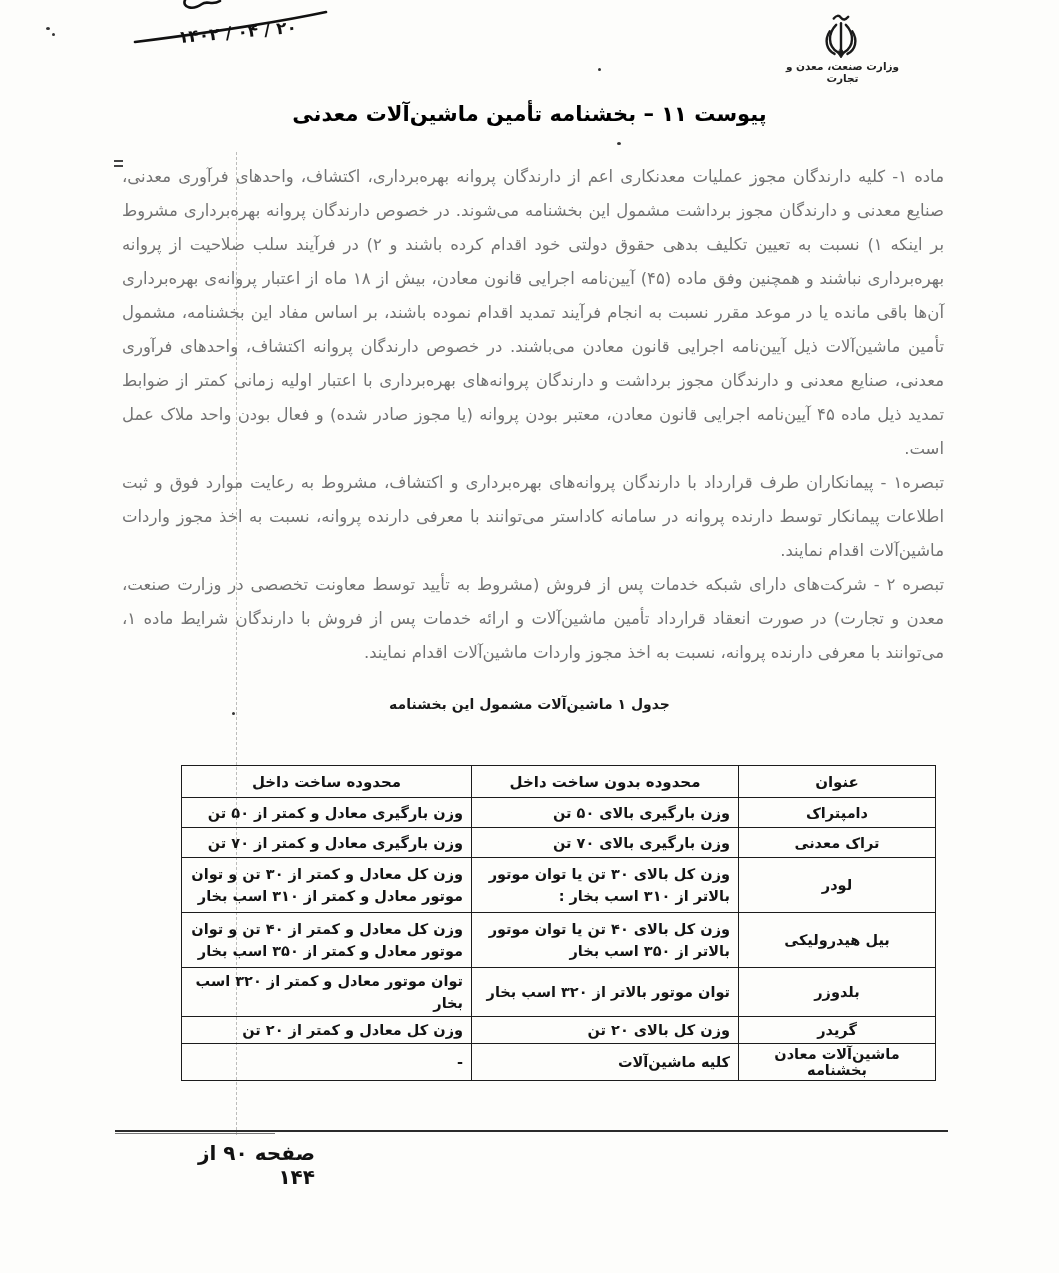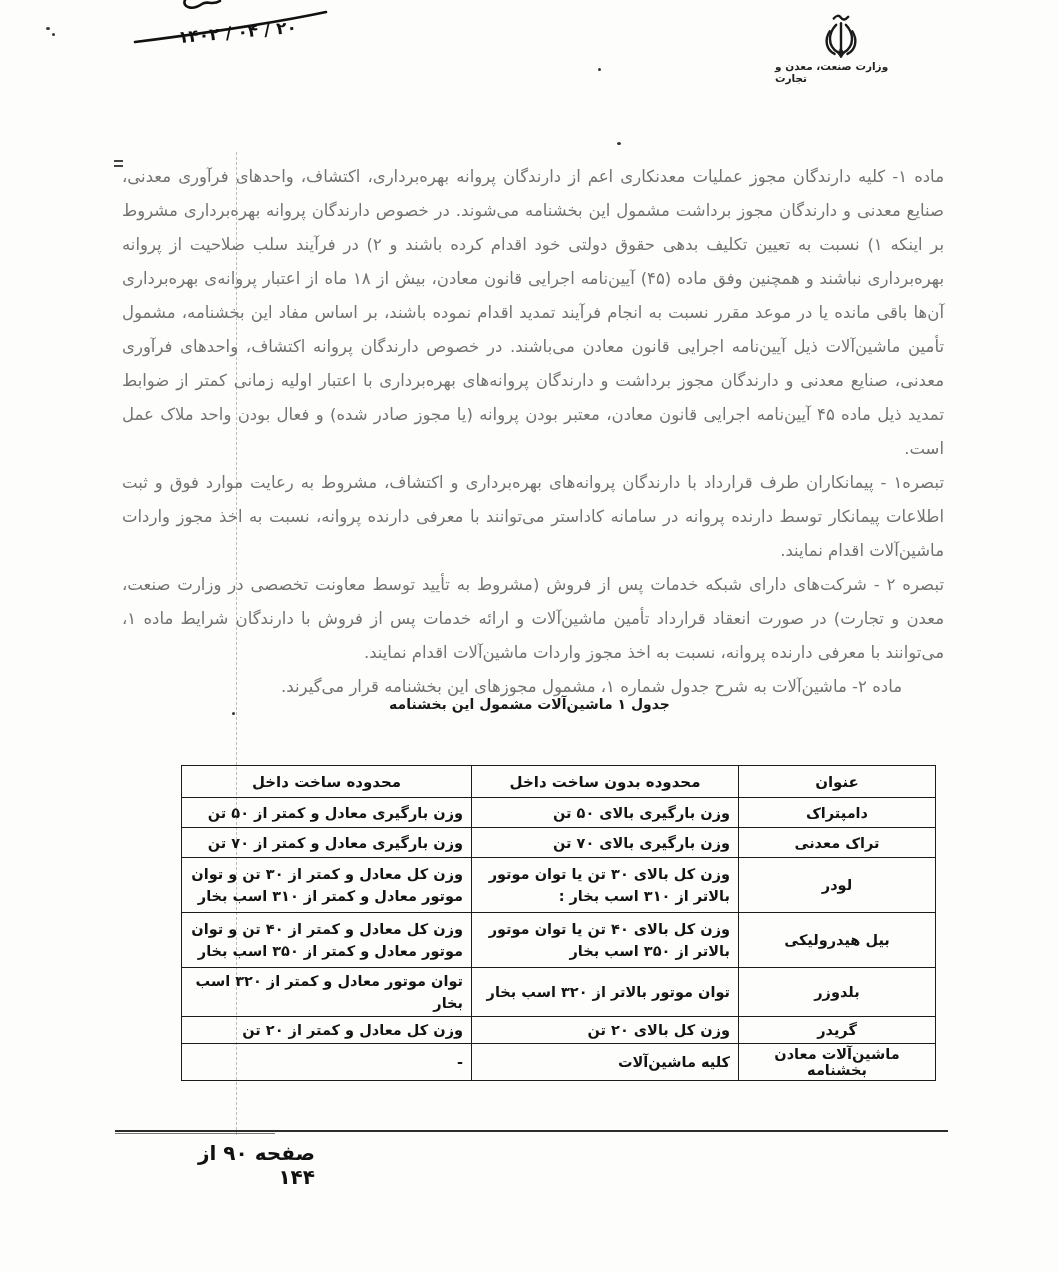--- a/index.html
+++ b/index.html
@@ -10,21 +10,21 @@
     background:#fdfdfb;
     overflow:hidden;
     font-family:"DejaVu Sans",sans-serif;
     color:#161616;
   }
   
   .emblem{position:absolute;top:12px;left:812px;width:58px;height:50px;}
   .emblem svg{width:100%;height:100%;}
   .ministry{
     position:absolute;top:60px;left:775px;width:135px;
-    text-align:left;direction:rtl;
+    text-align:center;direction:rtl;
     font-size:10.5px;font-weight:bold;color:#222;
     letter-spacing:0px;
   }
   
   .hw-strokes{position:absolute;top:0;left:130px;width:200px;height:55px;}
   .hw-date{
     position:absolute;top:22px;left:150px;width:175px;
     direction:ltr;text-align:center;
     font-size:17px;font-weight:bold;color:#111;
     transform:rotate(-5deg);
@@ -118,28 +118,28 @@
       <path d="M30,14 L30,46"></path>
       <path d="M30,45 l4,6 l-4,6 l-4,-6 z" fill="#1a1a1a" stroke-width="1"></path>
       <path d="M24,16 C14,26 13,42 26,50"></path>
       <path d="M36,16 C46,26 47,42 34,50"></path>
       <path d="M16,24 C9,35 12,47 22,52"></path>
       <path d="M44,24 C51,35 48,47 38,52"></path>
     </svg>
   </div>
   <div class="ministry">وزارت صنعت، معدن و تجارت</div>
 
+  <div class="doc-title">پیوست ۱۱ – بخشنامه تأمین ماشین‌آلات معدنی</div>
 
   <div class="crease"></div>
 
   <div class="body-text">
     <p>ماده ۱- کلیه دارندگان مجوز عملیات معدنکاری اعم از دارندگان پروانه بهره‌برداری، اکتشاف، واحدهای فرآوری معدنی، صنایع معدنی و دارندگان مجوز برداشت مشمول این بخشنامه می‌شوند. در خصوص دارندگان پروانه بهره‌برداری مشروط بر اینکه ۱) نسبت به تعیین تکلیف بدهی حقوق دولتی خود اقدام کرده باشند و ۲) در فرآیند سلب صلاحیت از پروانه بهره‌برداری نباشند و همچنین وفق ماده (۴۵) آیین‌نامه اجرایی قانون معادن، بیش از ۱۸ ماه از اعتبار پروانه‌ی بهره‌برداری آن‌ها باقی مانده یا در موعد مقرر نسبت به انجام فرآیند تمدید اقدام نموده باشند، بر اساس مفاد این بخشنامه، مشمول تأمین ماشین‌آلات ذیل آیین‌نامه اجرایی قانون معادن می‌باشند. در خصوص دارندگان پروانه اکتشاف، واحدهای فرآوری معدنی، صنایع معدنی و دارندگان مجوز برداشت و دارندگان پروانه‌های بهره‌برداری با اعتبار اولیه زمانی کمتر از ضوابط تمدید ذیل ماده ۴۵ آیین‌نامه اجرایی قانون معادن، معتبر بودن پروانه (یا مجوز صادر شده) و فعال بودن واحد ملاک عمل است.</p>
     <p>تبصره۱ - پیمانکاران طرف قرارداد با دارندگان پروانه‌های بهره‌برداری و اکتشاف، مشروط به رعایت موارد فوق و ثبت اطلاعات پیمانکار توسط دارنده پروانه در سامانه کاداستر می‌توانند با معرفی دارنده پروانه، نسبت به اخذ مجوز واردات ماشین‌آلات اقدام نمایند.</p>
     <p>تبصره ۲ - شرکت‌های دارای شبکه خدمات پس از فروش (مشروط به تأیید توسط معاونت تخصصی در وزارت صنعت، معدن و تجارت) در صورت انعقاد قرارداد تأمین ماشین‌آلات و ارائه خدمات پس از فروش با دارندگان شرایط ماده ۱، می‌توانند با معرفی دارنده پروانه، نسبت به اخذ مجوز واردات ماشین‌آلات اقدام نمایند.</p>
-    <p class="indent">ماده ۲- ماشین‌آلات به شرح جدول شماره ۱، مشمول مجوزهای این بخشنامه قرار می‌گیرند.</p>
   </div>
 
   <div class="tbl-caption">جدول ۱ ماشین‌آلات مشمول این بخشنامه</div>
 
   <table class="machines">
     <colgroup>
         <col style="width:197px">
         <col style="width:267px">
         <col style="width:290px">
       </colgroup>

